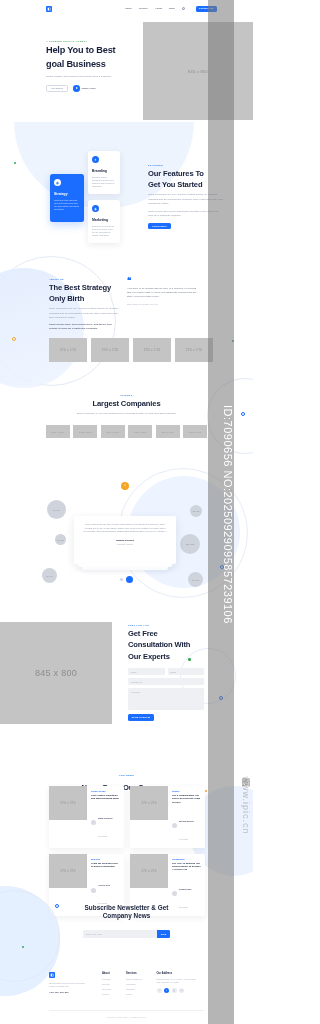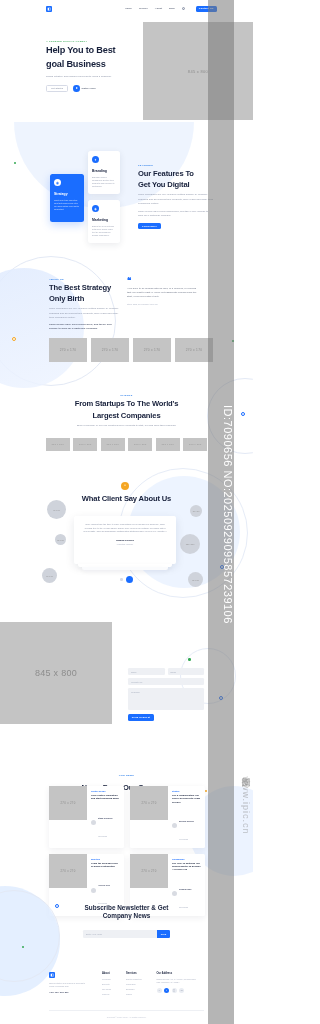--- a/index.html
+++ b/index.html
@@ -61,21 +61,21 @@
   .card-branding { left:88px; top:23px; }
   .card-marketing { left:88px; top:72px; }
   .card-icon { width:7px; height:7px; border-radius:50%; display:flex; align-items:center; justify-content:center;
         font-size:3.4px; color:#fff; }
   .ci-blue { background:#1a6dff; }
   .ci-white { background:#fff; color:#1a6dff; }
   .card-title { margin-top:6px; font-size:3.4px; font-weight:700; color:#17203b; }
   .card-title.on-blue { color:#fff; }
   .card-body { margin-top:2.5px; font-size:2.1px; line-height:3.2px; color:#9aa2b4; }
   .card-body.on-blue { color:#cfe0ff; }
-  .feat-copy { position:absolute; left:138px; top:36px; width:76px; }
+  .feat-copy { position:absolute; left:148px; top:36px; width:76px; }
   .feat-copy .h-md { margin-top:2.5px; }
   .feat-copy p { margin-top:4px; }
   .feat-copy .btn-primary { width:23px; height:6.5px; margin-top:5px; }
   .dot { position:absolute; border-radius:50%; }
 
   
   .about { position:absolute; top:262px; left:0; width:253px; height:122px; }
   .about-circle { position:absolute; left:-36px; top:6px; width:120px; height:120px; border-radius:50%;
         background:linear-gradient(160deg,#dfeafe,#eef4ff); opacity:.85; }
   .about-ring { position:absolute; left:-14px; top:-6px; width:130px; height:130px; border-radius:50%;
@@ -254,21 +254,21 @@
 
     <div class="card card-white card-marketing">
       <div class="card-icon ci-blue">◈</div>
       <div class="card-title">Marketing</div>
       <div class="card-body">Based top of an integral path drive highly make the the performance across companies.</div>
     </div>
 
     <div class="feat-copy">
       <div class="eyebrow">FEATURES</div>
       <div class="h-md">Our Features To</div>
-      <div class="h-md">Get You Digital</div>
+      <div class="h-md">Get You Started</div>
       <p class="body-txt">Grow companies are very dynamic entities surface by regularly changing and developing their products, more reach and many term companies culture.</p>
       <p class="body-txt">Some people have fixed preferences, and they'll only choose to work for a particular company.</p>
       <span class="btn-primary">Learn More</span>
     </div>
   </div>
 
   <div class="about">
     <div class="about-ring"></div>
     <div class="about-circle"></div>
     <div class="dot" style="left:12px; top:75px; width:4px; height:4px; border:1px solid #f5a623; background:#fff;"></div>
@@ -293,21 +293,20 @@
       <div class="ph">270 x 170</div>
       <div class="ph">270 x 170</div>
       <div class="ph">270 x 170</div>
     </div>
   </div>
 
   <div class="clients">
     <div class="ring-right"></div>
     <div class="ring-dot"></div>
     <span class="eyebrow">CLIENTS</span>
-    <div class="h-md">From Startups To The World's</div>
     <div class="h-md">Largest Companies</div>
     <p class="body-txt">Build a company in over 80 countries serve products to start, run and grow their business.</p>
     <div class="logo-row">
       <div class="ph">170 x 100</div>
       <div class="ph">170 x 100</div>
       <div class="ph">170 x 100</div>
       <div class="ph">170 x 100</div>
       <div class="ph">170 x 100</div>
       <div class="ph">170 x 100</div>
     </div>
@@ -319,21 +318,20 @@
 
     <div class="av" style="left:47px; top:28px; width:19px; height:19px;">90 x 90</div>
     <div class="av" style="left:55px; top:62px; width:11px; height:11px;">80 x 80</div>
     <div class="av" style="left:42px; top:96px; width:15px; height:15px;">70 x 70</div>
     <div class="av" style="left:190px; top:33px; width:12px; height:12px;">90 x 90</div>
     <div class="av" style="left:180px; top:62px; width:20px; height:20px;">110 x 110</div>
     <div class="av" style="left:188px; top:100px; width:15px; height:15px;">80 x 80</div>
     <div class="dot" style="left:220px; top:93px; width:4px; height:4px; border:1px solid #1a6dff; background:#fff;"></div>
 
     <div class="testi-badge">❝</div>
-    <div class="testi-title h-md">What Client Say About Us</div>
 
     <div class="testi-card">
       <p>"They always take the time to really understand our needs and our audience, while keeping true to the overall agency brand. They helped us revitalize our brand with a new website. Their Search Engine Optimization strategies have proven very effective."</p>
       <div class="testi-author">Camilla Science</div>
       <div class="testi-role">Marketing Manager</div>
     </div>
     <div class="stack1"></div>
     <div class="stack2"></div>
 
     <div class="dots-nav">
@@ -341,20 +339,26 @@
       <span class="dot-nav active"></span>
     </div>
   </div>
 
   <div class="consult">
     <div class="ph">845 x 800</div>
     <div class="consult-arc"></div>
     <div class="dot" style="left:188px; top:54px; width:2.5px; height:2.5px; background:#34a853;"></div>
     <div class="dot" style="left:219px; top:92px; width:4px; height:4px; border:1px solid #1a6dff; background:#fff;"></div>
 
+    <div class="consult-copy">
+      <div class="eyebrow">JUST FOR YOU</div>
+      <div class="h-md">Get Free</div>
+      <div class="h-md">Consultation With</div>
+      <div class="h-md">Our Experts</div>
+    </div>
 
     <div class="form">
       <div class="form-row">
         <div class="inp half">Name</div>
         <div class="inp half">Email</div>
       </div>
       <div class="inp full">Website Url</div>
       <div class="inp area">Message</div>
       <span class="btn-primary">Send Request</span>
     </div>

